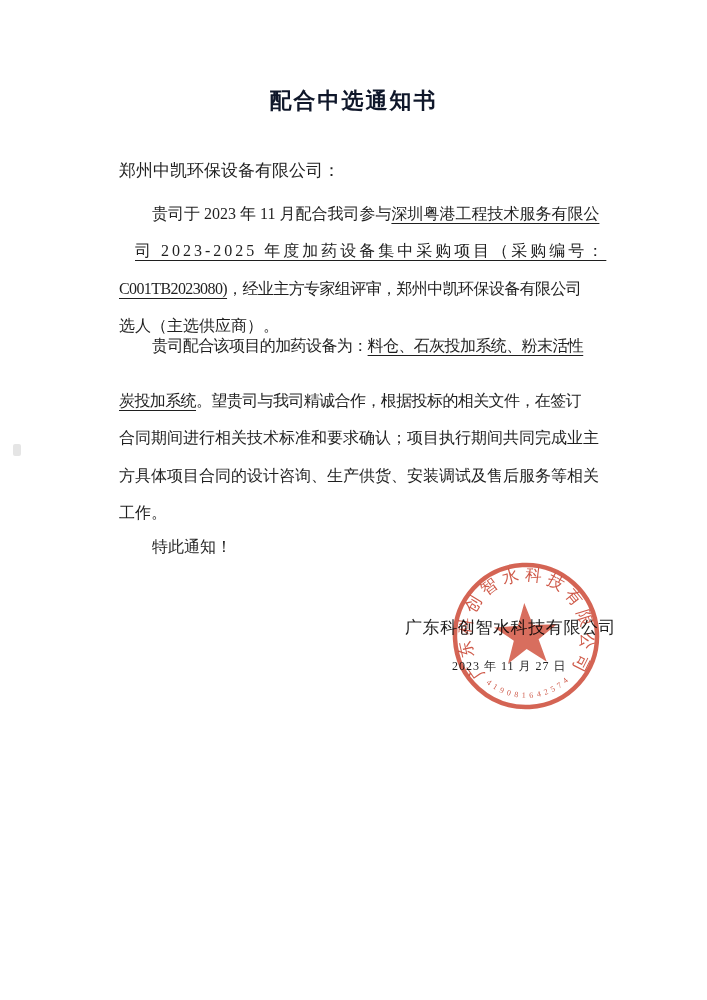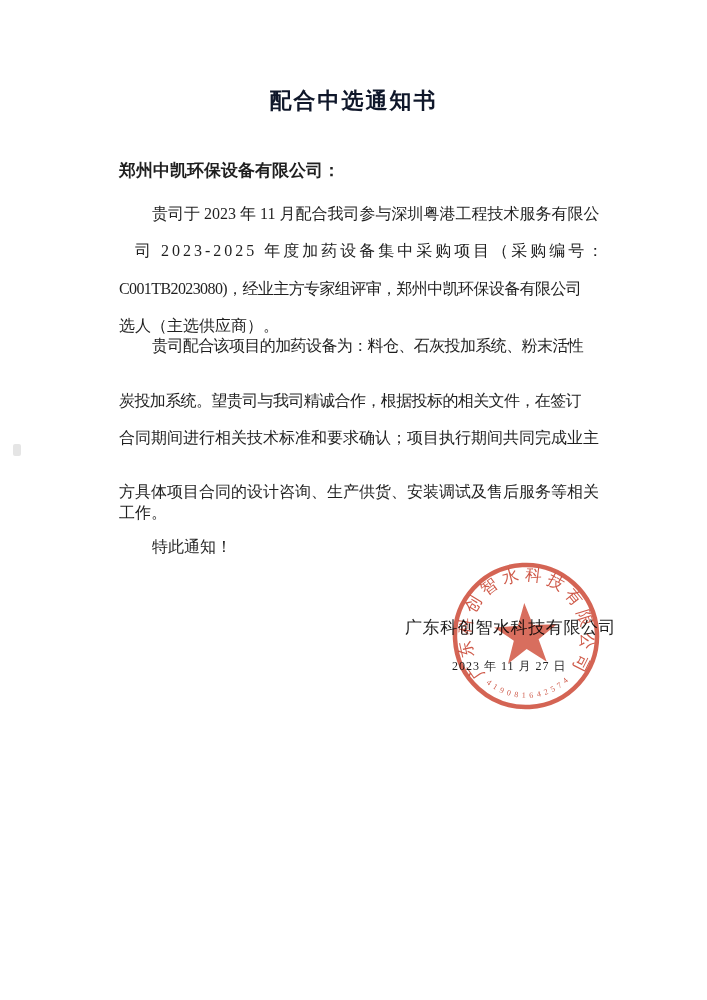--- a/index.html
+++ b/index.html
@@ -22,22 +22,23 @@
   }
   .title {
     position: absolute;
     left: 0; right: 0;
     text-align: center;
     font-size: 22px;
     font-weight: 600;
     letter-spacing: 2px;
     color: #0f172a;
   }
-  .addressee { font-size: 17px; font-weight: bold; }
+  .addressee { font-size: 17px; font-weight: normal; }
   .u {
+    text-decoration: underline;
     text-underline-offset: 4px;
     text-decoration-thickness: 1px;
     text-align: center;
   }
   .spread { letter-spacing: 3px; margin-left: 16px; }
   .tight { letter-spacing: -0.6px; }
   .sig { font-size: 17px; letter-spacing: 0.6px; }
   .sig-date { font-size: 12px; letter-spacing: 1px; }
   .seal {
     position: absolute;
@@ -73,21 +74,21 @@
   <div class="line tight" style="left:119px; top:278px"><span class="u">C001TB2023080)</span><span>，经业主方专家组评审，郑州中凯环保设备有限公司</span></div>
 
   <div class="line" style="left:119px; top:315px">选人（主选供应商）。</div>
 
   <div class="line tight" style="left:152px; top:335px"><span>贵司配合该项目的加药设备为：</span><span class="u">料仓、石灰投加系统、粉末活性</span></div>
 
   <div class="line tight" style="left:119px; top:390px"><span class="u">炭投加系统</span><span>。望贵司与我司精诚合作，根据投标的相关文件，在签订</span></div>
 
   <div class="line" style="left:119px; top:427px">合同期间进行相关技术标准和要求确认；项目执行期间共同完成业主</div>
 
-  <div class="line" style="left:119px; top:481px">方具体项目合同的设计咨询、生产供货、安装调试及售后服务等相关</div>
+  <div class="line" style="left:119px; top:465px">方具体项目合同的设计咨询、生产供货、安装调试及售后服务等相关</div>
 
   <div class="line" style="left:119px; top:502px">工作。</div>
 
   <div class="line" style="left:152px; top:536px">特此通知！</div>
 
   <div class="line sig" style="left:405px; top:617px">广东科创智水科技有限公司</div>
 
   <div class="line sig-date" style="left:452px; top:656px">2023 年 11 月 27 日</div>
 
   <svg class="seal" viewBox="0 0 162 164">

